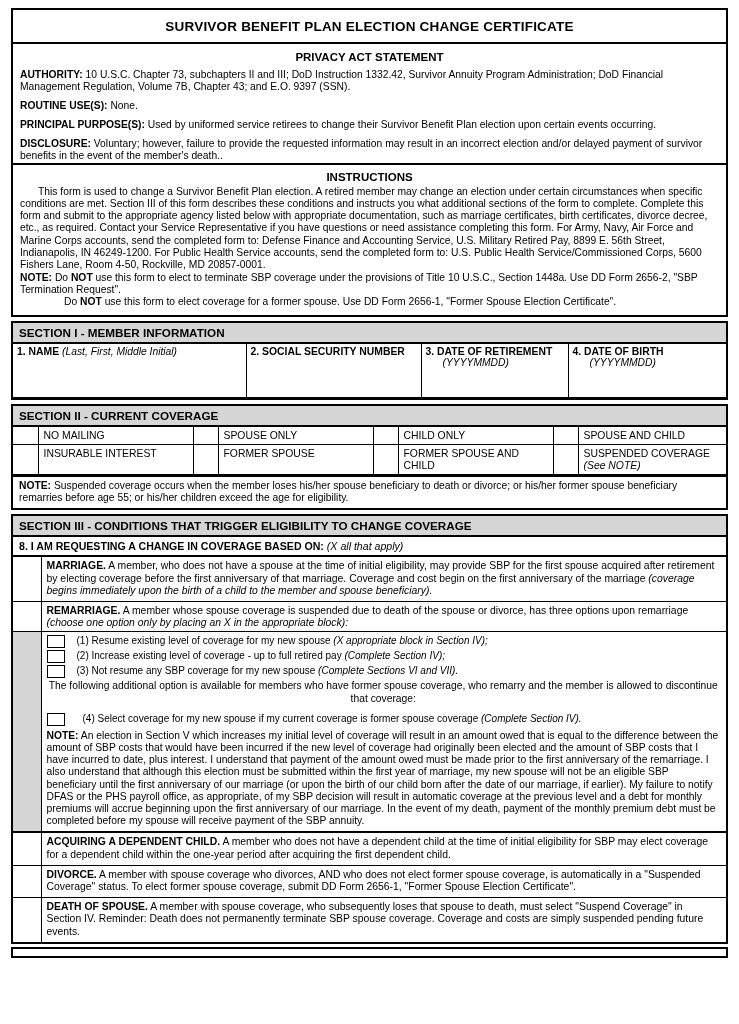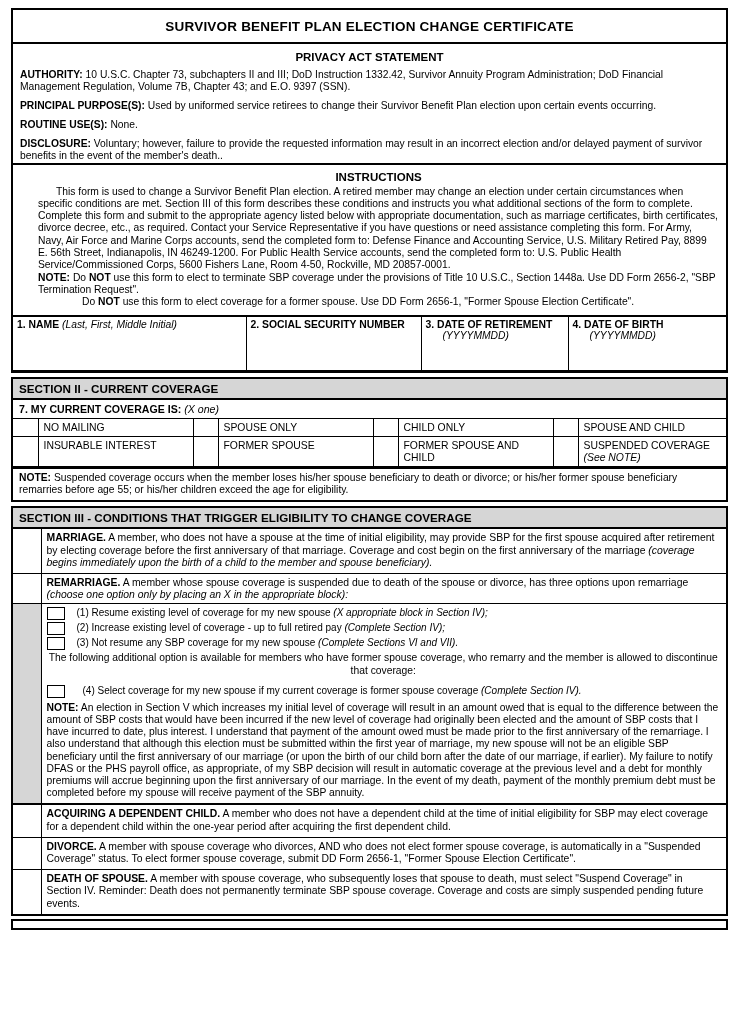--- a/index.html
+++ b/index.html
@@ -20,21 +20,21 @@
     font-size: 13.5px;
     letter-spacing: .2px;
     padding: 9px 0 8px 0;
   }
   .privacy-box { border: 2px solid #000; border-top: none; padding: 6px 7px 0 7px; }
   .ctr-head { text-align: center; font-weight: bold; font-size: 11.5px; margin: 1px 0 6px 0; }
   .para { font-size: 10.3px; line-height: 12.1px; margin: 0 0 7px 0; text-align: left; }
   .para:last-child { margin-bottom: 0; }
   .para b { font-weight: bold; }
 
-  .instr-box { border: 2px solid #000; border-top: none; padding: 5px 7px 6px 25px; }
+  .instr-box { border: 2px solid #000; border-top: none; padding: 5px 7px 6px 7px; }
   .instr-head { text-align: center; font-weight: bold; font-size: 11.5px; margin: 1px 0 3px 0; }
   .instr-p { font-size: 10.3px; line-height: 12.3px; margin: 0; }
   .indent { text-indent: 18px; }
   .indent2 { text-indent: 44px; }
 
   
   .sec-head {
     border: 2px solid #000;
     background: #d6d6d6;
     font-weight: bold;
@@ -80,32 +80,33 @@
 </head>
 <body>
 
 <div class="page">
 
   <div class="title-bar">SURVIVOR BENEFIT PLAN ELECTION CHANGE CERTIFICATE</div>
 
   <div class="privacy-box">
     <div class="ctr-head">PRIVACY ACT STATEMENT</div>
     <p class="para"><b>AUTHORITY:</b> <span>10 U.S.C. Chapter 73, subchapters II and III; DoD Instruction 1332.42, Survivor Annuity Program Administration; DoD Financial Management Regulation, Volume 7B, Chapter 43; and E.O. 9397 (SSN).</span></p>
+    <p class="para"><b>ROUTINE USE(S):</b> <span>None.</span></p>
     <p class="para"><b>PRINCIPAL PURPOSE(S):</b> <span>Used by uniformed service retirees to change their Survivor Benefit Plan election upon certain events occurring.</span></p>
-    <p class="para"><b>ROUTINE USE(S):</b> <span>None.</span></p>
     <p class="para"><b>DISCLOSURE:</b> <span>Voluntary; however, failure to provide the requested information may result in an incorrect election and/or delayed payment of survivor benefits in the event of the member's death..</span></p>
   </div>
 
   <div class="instr-box">
     <div class="instr-head">INSTRUCTIONS</div>
     <p class="instr-p indent">This form is used to change a Survivor Benefit Plan election.  A retired member may change an election under certain circumstances when specific conditions are met.  Section III of this form describes these conditions and instructs you what additional sections of the form to complete.  Complete this form and submit to the appropriate agency listed below with appropriate documentation, such as marriage certificates, birth certificates, divorce decree, etc., as required.  Contact your Service Representative if you have questions or need assistance completing this form.  For Army, Navy, Air Force and Marine Corps accounts, send the completed form to:  Defense Finance and Accounting Service, U.S. Military Retired Pay, 8899 E. 56th Street, Indianapolis, IN 46249-1200.  For Public Health Service accounts, send the completed form to: U.S. Public Health Service/Commissioned Corps, 5600 Fishers Lane, Room 4-50, Rockville, MD  20857-0001.</p>
     <p class="instr-p"><b>NOTE:</b><span>  Do </span><b>NOT</b><span> use this form to elect to terminate SBP coverage under the provisions of Title 10 U.S.C., Section 1448a.  Use DD Form 2656-2, "SBP Termination Request".</span></p>
     <p class="instr-p indent2"><span>Do </span><b>NOT</b><span> use this form to elect coverage for a former spouse.  Use DD Form 2656-1, "Former Spouse Election Certificate".</span></p>
   </div>
 
+  <div class="sec-head">SECTION I - MEMBER INFORMATION</div>
   <div class="obox" style="border-top:none;">
     <table class="grid">
       <tbody>
           <tr>
         <td class="fld" style="width:233px;border-left:none;border-top:none;">
           <span class="lbl">1.  NAME</span>
           <i>(Last, First, Middle Initial)</i>
         </td>
         <td class="fld" style="width:175px;border-top:none;">
           <span class="lbl">2.  SOCIAL SECURITY NUMBER</span>
@@ -118,24 +119,20 @@
           <span class="lbl">4.  DATE OF BIRTH</span>
           <i class="sub-ital">(YYYYMMDD)</i>
         </td>
       </tr>
     </tbody>
       </table>
   </div>
 
   <div class="sec-head">SECTION II - CURRENT COVERAGE</div>
   <div class="obox">
-    <div class="q-head" style="border-bottom:1px solid #000;">
-      <span>7.  MY CURRENT COVERAGE IS:</span>
-      <i>(X one)</i>
-    </div>
     <table class="grid">
       <tbody>
           <tr>
         <td class="cb" style="border-left:none;border-top:none;"></td>
         <td class="opt" style="width:155px;border-top:none;">NO MAILING</td>
         <td class="cb" style="border-top:none;"></td>
         <td class="opt" style="width:155px;border-top:none;">SPOUSE ONLY</td>
         <td class="cb" style="border-top:none;"></td>
         <td class="opt" style="width:155px;border-top:none;">CHILD ONLY</td>
         <td class="cb" style="border-top:none;"></td>
@@ -156,20 +153,24 @@
       </tr>
     </tbody>
       </table>
   </div>
   <div class="note-box">
     <p class="note-t"><b>NOTE:</b><span>  Suspended coverage occurs when the member loses his/her spouse beneficiary to death or divorce; or his/her former spouse beneficiary remarries before age 55; or his/her children exceed the age for eligibility.</span></p>
   </div>
 
   <div class="sec-head">SECTION III - CONDITIONS THAT TRIGGER ELIGIBILITY TO CHANGE COVERAGE</div>
   <div class="obox">
+    <div class="q-head" style="border-bottom:2px solid #000;">
+      <span>8.  I AM REQUESTING A CHANGE IN COVERAGE BASED ON:</span>
+      <i>(X all that apply)</i>
+    </div>
     <table class="grid">
 
       <tbody>
           <tr>
         <td class="cbw" style="border-left:none;border-top:none;"></td>
         <td class="body" style="border-right:none;border-top:none;">
           <b>MARRIAGE.</b><span>  A member, who does not have a spouse at the time of initial eligibility, may provide SBP for the first spouse acquired after retirement by electing coverage before the first anniversary of that marriage.  Coverage and cost begin on the first anniversary of the marriage </span><i>(coverage begins immediately upon the birth of a child to the member and spouse beneficiary).</i>
         </td>
       </tr>
 

